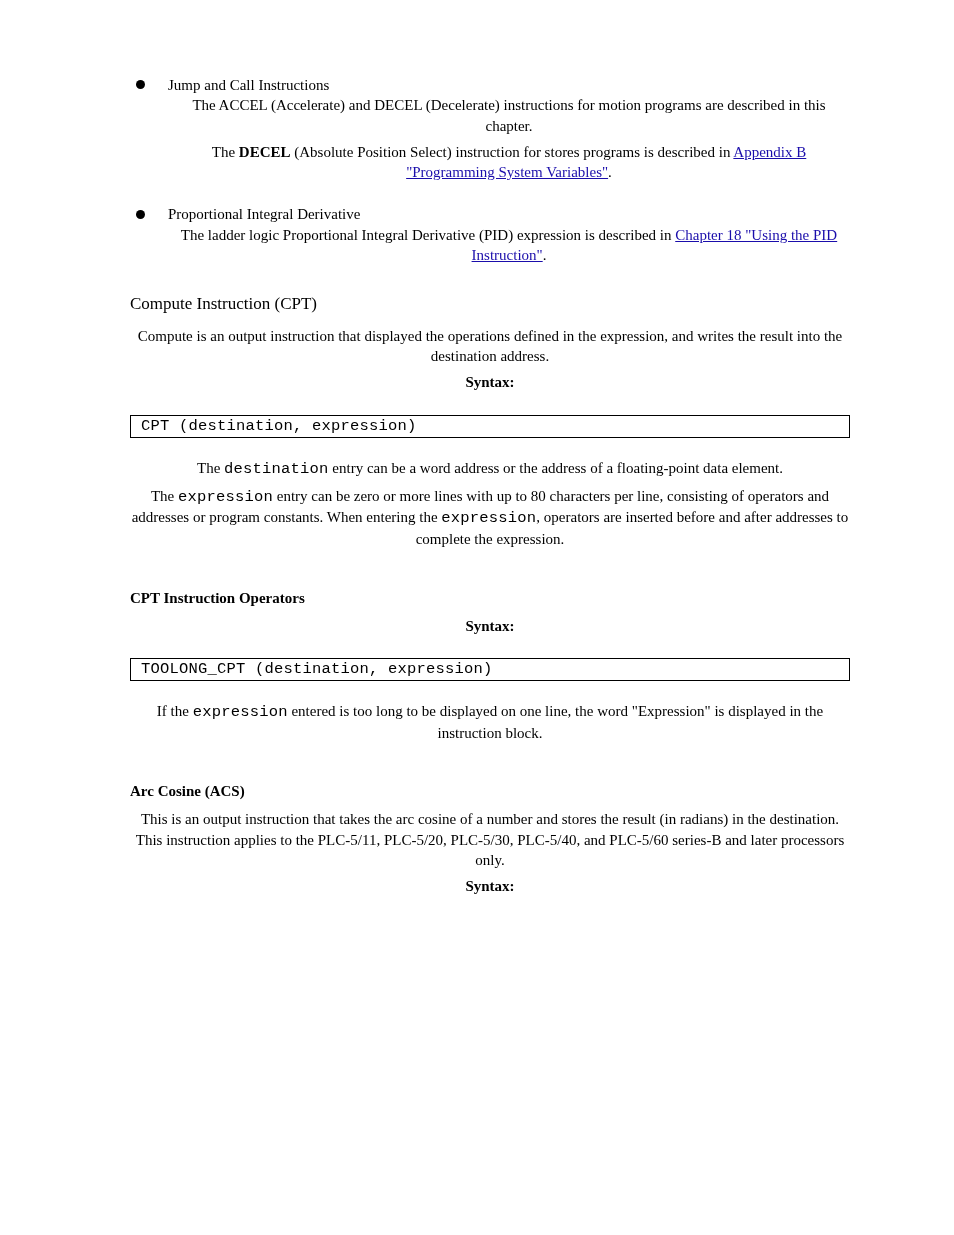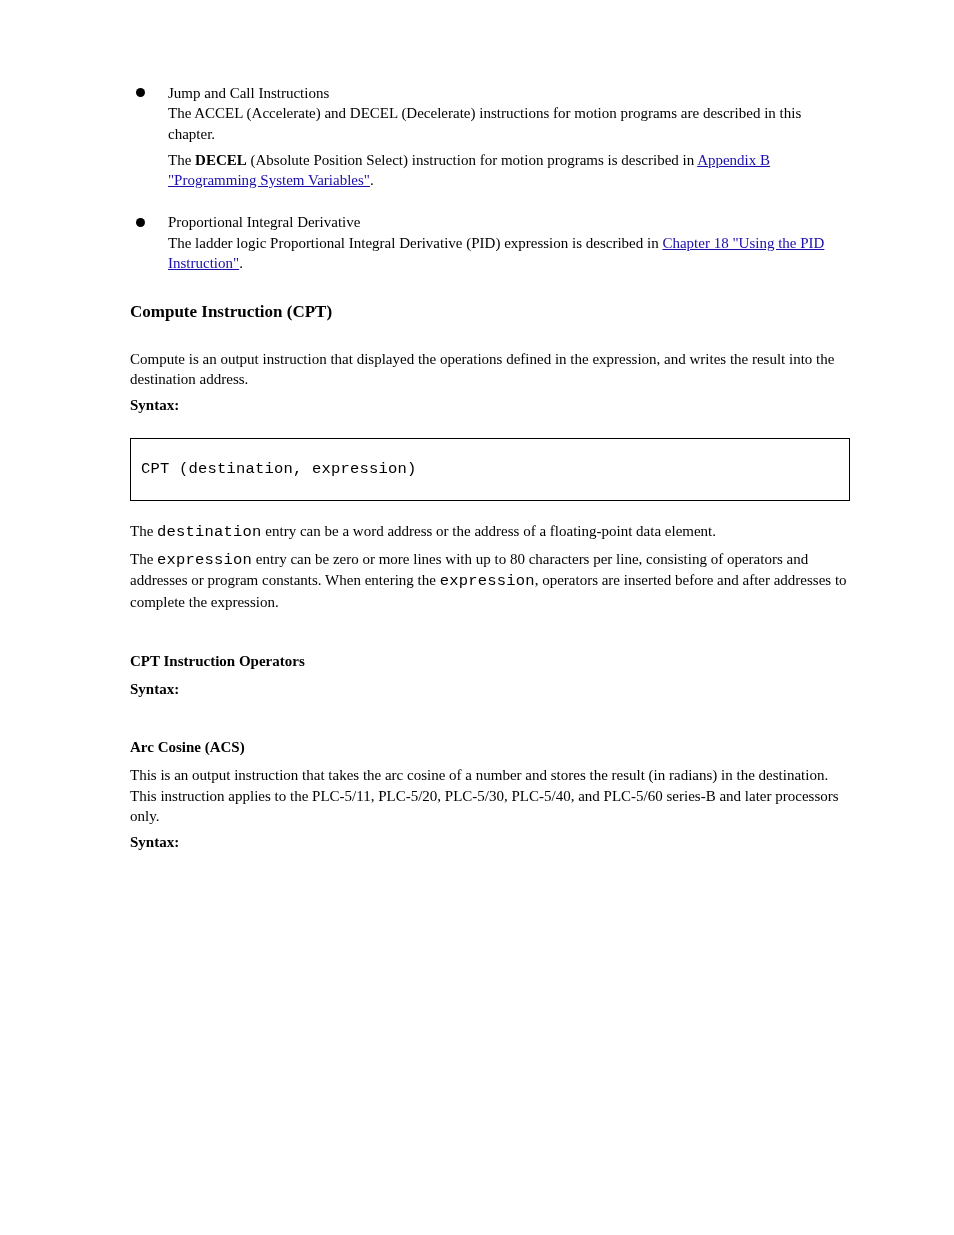--- a/index.html
+++ b/index.html
@@ -10,21 +10,21 @@
     width: 954px;
     height: 1235px;
     position: relative;
     font-size: 15px;
     line-height: 1.35;
     color: #000;
   }
   .page {
     position: absolute;
     left: 130px;
-    top: 83px;
+    top: 75px;
     width: 720px;
   }
   .bul {
     position: relative;
     padding-left: 38px;
     margin-bottom: 22px;
   }
   .bul::before {
     content: "";
     position: absolute;
@@ -37,60 +37,61 @@
   }
   .bul.item2::before {
     top: 6px;
   }
   a.link {
     color: #1a0dab;
     text-decoration: underline;
     cursor: pointer;
   }
   .h {
-    font-weight: bold;
+    font-weight: normal;
     margin-top: 28px;
-    margin-bottom: 25px;
+    margin-bottom: 10px;
     font-size: 17px;
   }
   .sub {
     font-weight: bold;
     margin-top: 38px;
     margin-bottom: 8px;
   }
   .para {
     margin-bottom: 6px;
+    text-align: center;
   }
   .mono {
     font-family: "Courier New", Courier, monospace;
     font-size: 15.5px;
     letter-spacing: 0.2px;
   }
   .syntax-box {
     border: 1px solid #000;
-    padding: 20px 10px;
+    padding: 0 10px;
     margin-top: 22px;
     margin-bottom: 20px;
     box-sizing: border-box;
     width: 720px;
   }
   .nowrap { white-space: nowrap; }
 </style>
 </head>
 <body>
 
 <div class="page">
 
   <div class="bul">
     <div><span>Jump and Call Instructions</span></div>
     <div class="para">
       <span>The ACCEL (Accelerate) and DECEL (Decelerate) instructions for motion programs are described in this chapter.</span>
     </div>
     <div class="para">
-      <span>The </span><b>DECEL</b><span> (Absolute Position Select) instruction for motion programs is described in </span><a class="link">Appendix B "Programming System Variables"</a><span>.</span>
+      <span>The </span><b>DECEL</b><span> (Absolute Position Select) instruction for stores programs is described in </span><a class="link">Appendix B "Programming System Variables"</a><span>.</span>
     </div>
   </div>
 
   <div class="bul item2">
     <div><span>Proportional Integral Derivative</span></div>
     <div class="para">
       <span>The ladder logic Proportional Integral Derivative (PID) expression is described in </span><a class="link">Chapter 18 "Using the PID Instruction"</a><span>.</span>
     </div>
   </div>
 
@@ -105,20 +106,24 @@
     <span>The </span><span class="mono">destination</span><span> entry can be a word address or the address of a floating-point data element.</span>
   </div>
 
   <div class="para">
     <span>The </span><span class="mono">expression</span><span> entry can be zero or more lines with up to 80 characters per line, consisting of operators and addresses or program constants. When entering the </span><span class="mono">expression</span><span>, operators are inserted before and after addresses to complete the expression.</span>
   </div>
 
   <div class="sub">CPT Instruction Operators</div>
 
   <div class="para"><b>Syntax:</b></div>
+  <div class="syntax-box mono nowrap">TOOLONG_CPT (destination, expression)</div>
 
+  <div class="para">
+    <span>If the </span><span class="mono">expression</span><span> entered is too long to be displayed on one line, the word "Expression" is displayed in the instruction block.</span>
+  </div>
 
   <div class="sub">Arc Cosine (ACS)</div>
 
   <div class="para">This is an output instruction that takes the arc cosine of a number and stores the result (in radians) in the destination. This instruction applies to the PLC-5/11, PLC-5/20, PLC-5/30, PLC-5/40, and PLC-5/60 series-B and later processors only.</div>
   <div class="para"><b>Syntax:</b></div>
 
 </div>
 
 </body></html>

